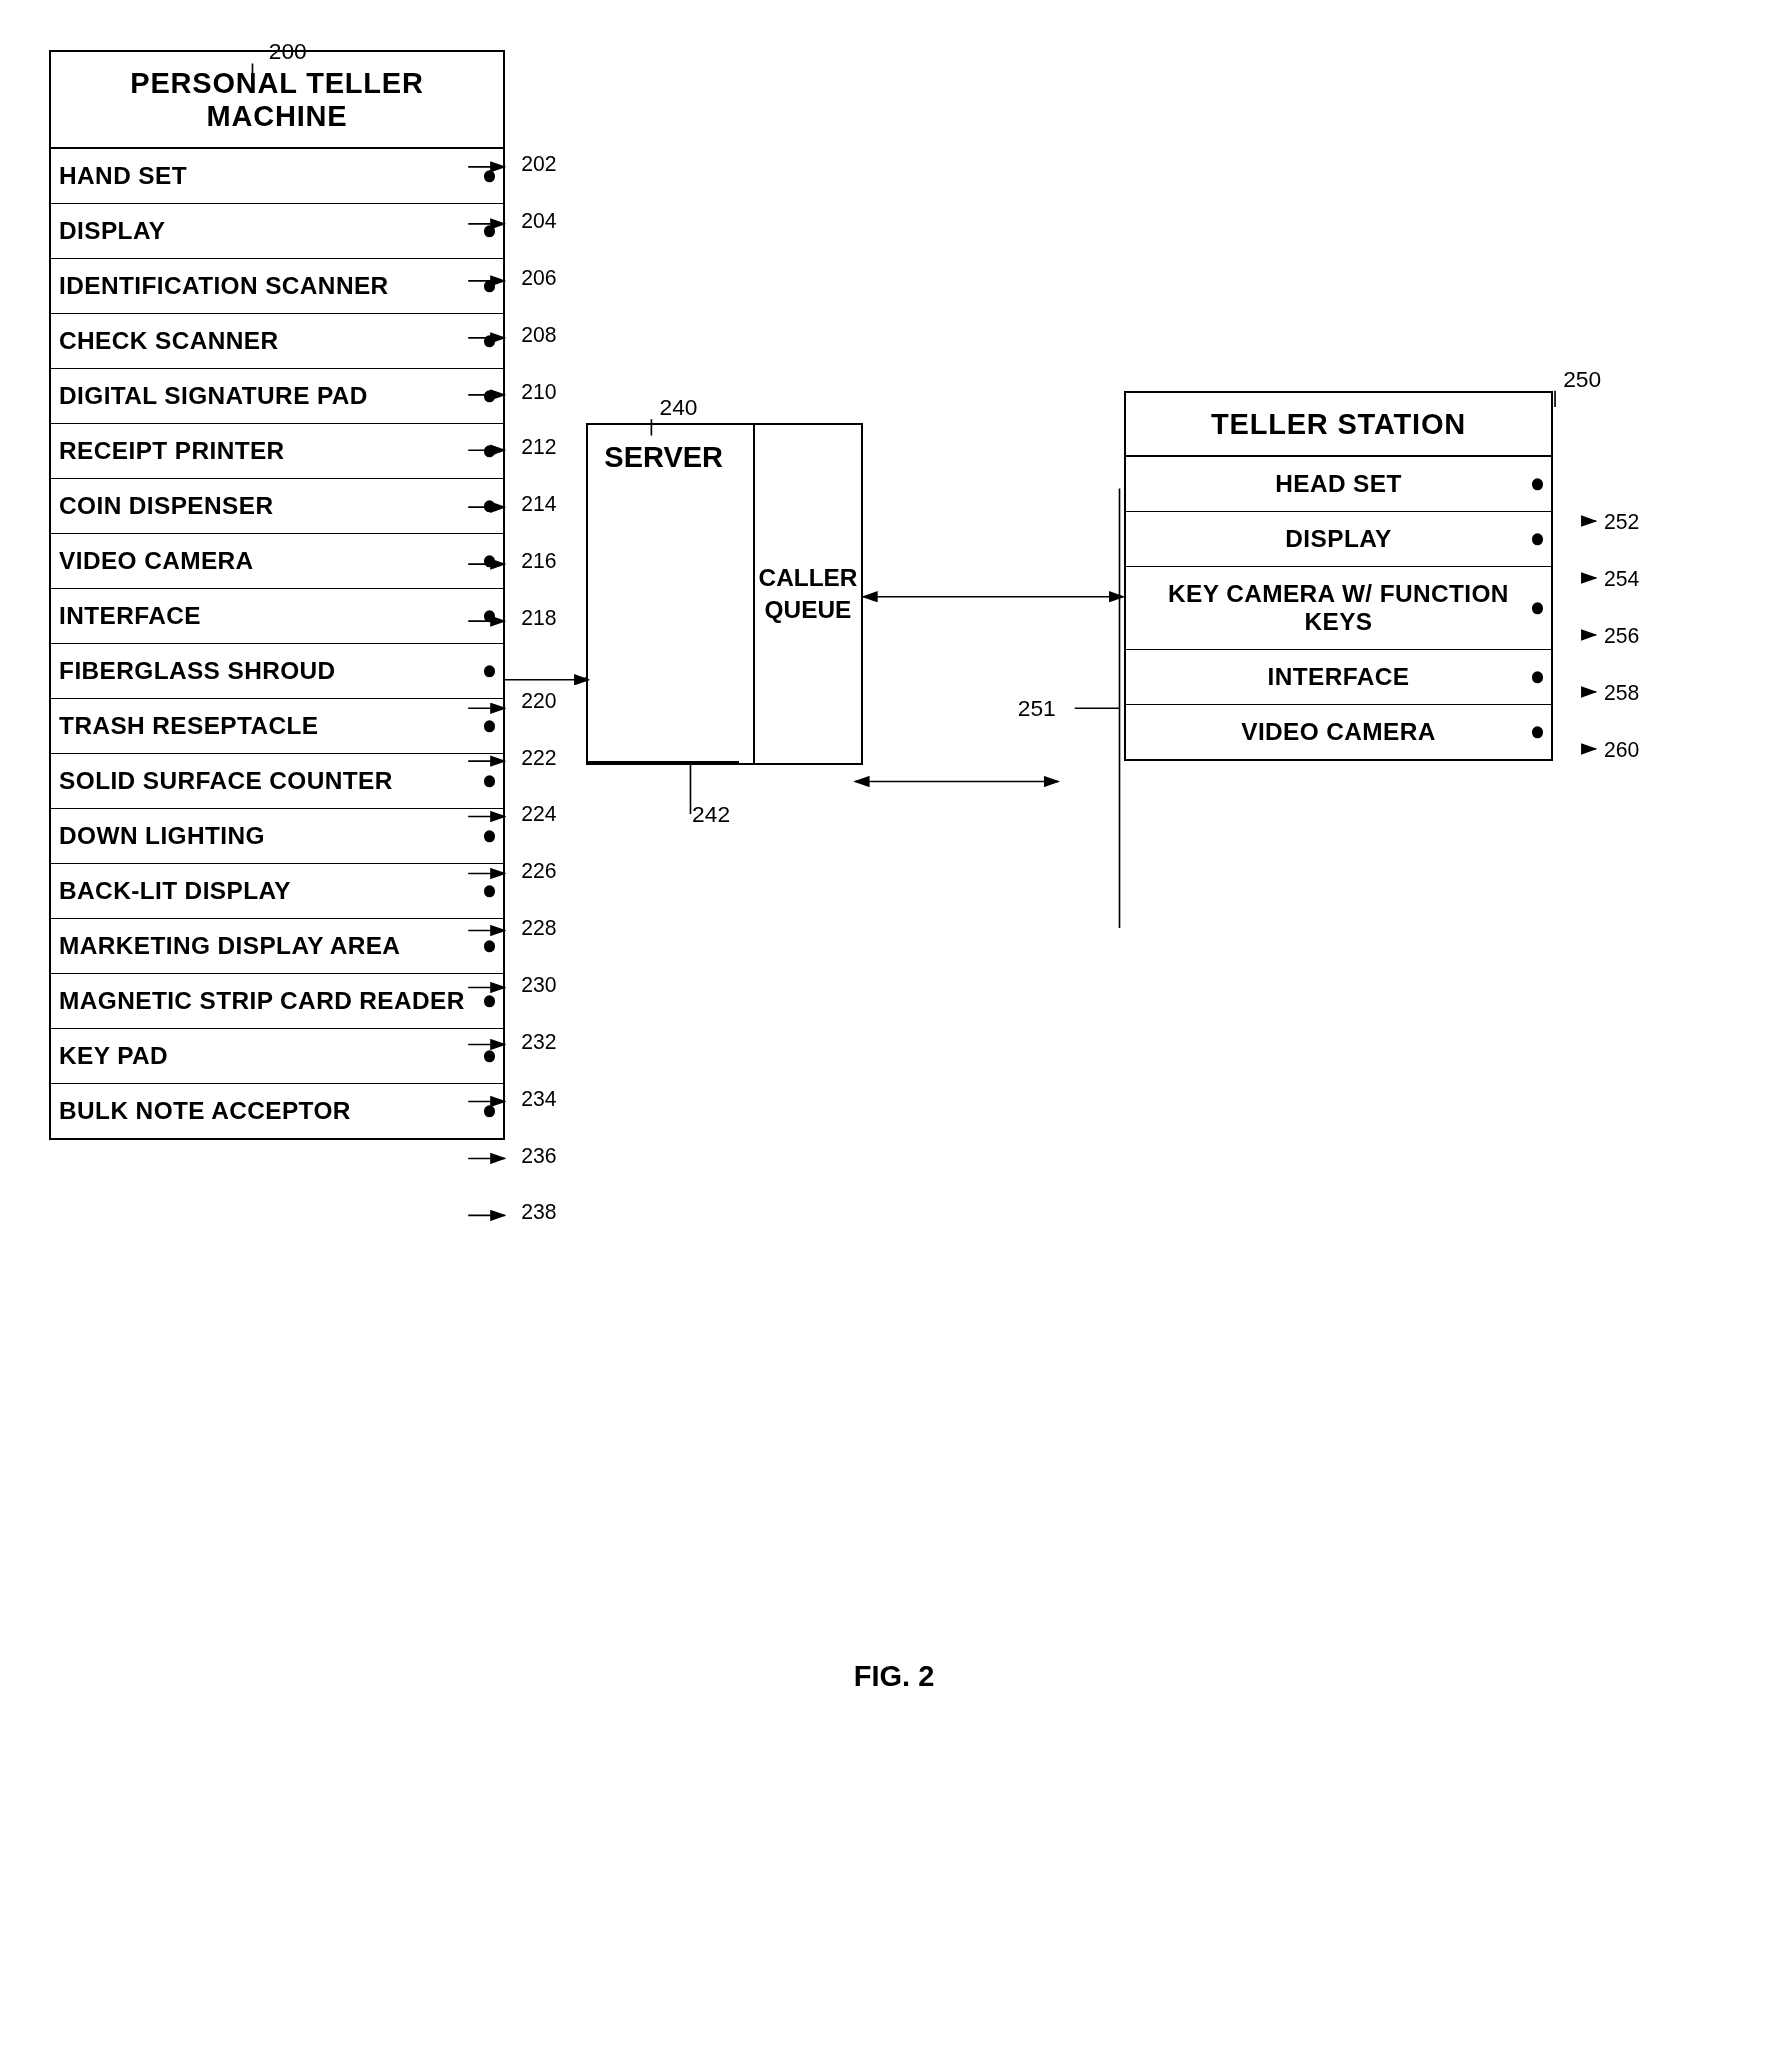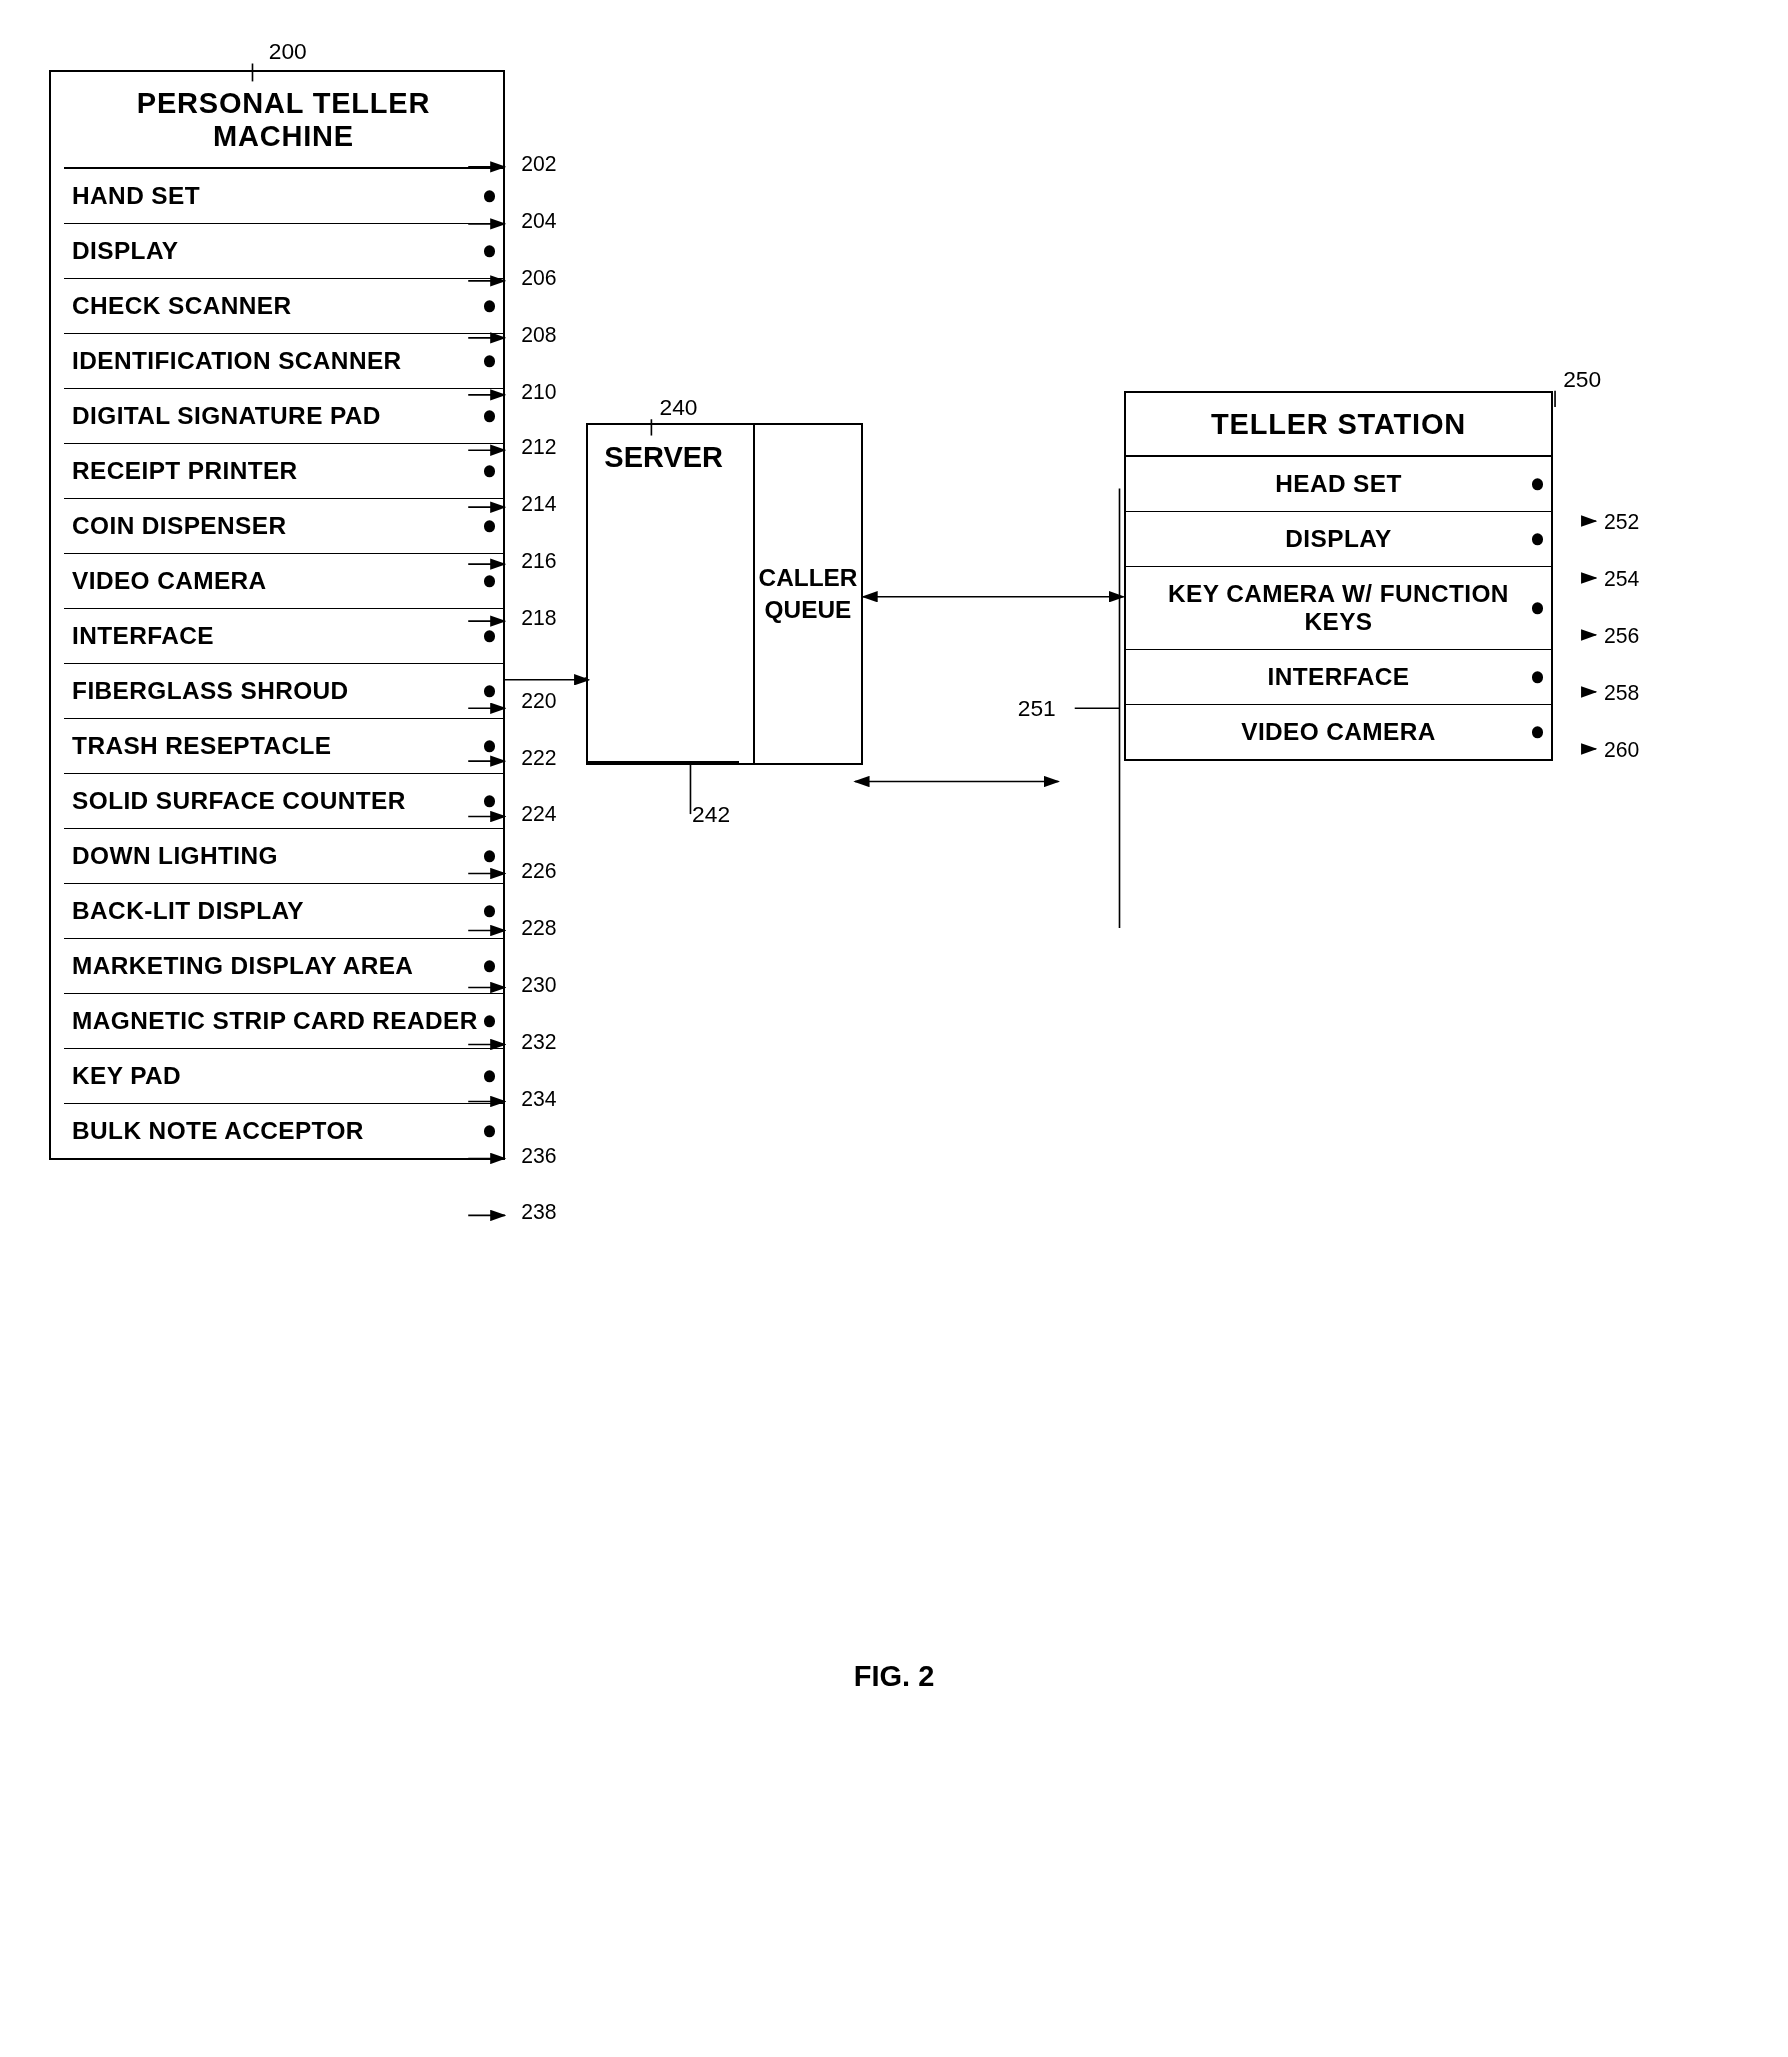--- a/index.html
+++ b/index.html
@@ -16,24 +16,23 @@
       position: relative;
       width: 1788px;
       height: 1791px;
       padding: 49px;
     }
 
     
     .ptm-box {
       position: absolute;
       left: 49px;
-      top: 70px;
+      top: 50px;
       width: 456px;
       border: 2.4px solid #000;
-      padding-left: 13px;
     }
 
     .ptm-title-row {
       border-bottom: 2.4px solid #000;
       padding: 14.7px 8.1px;
       text-align: center;
       font-size: 29px;
       font-weight: bold;
       letter-spacing: 0.8px;
     }
@@ -173,25 +172,25 @@
     <div class="ptm-title-row">PERSONAL TELLER MACHINE</div>
     <div class="ptm-row">
       <span>HAND SET</span>
       <span class="dot"></span>
     </div>
     <div class="ptm-row">
       <span>DISPLAY</span>
       <span class="dot"></span>
     </div>
     <div class="ptm-row">
+      <span>IDENTIFICATION SCANNER</span>
+      <span class="dot"></span>
+    </div>
+    <div class="ptm-row">
       <span>CHECK SCANNER</span>
-      <span class="dot"></span>
-    </div>
-    <div class="ptm-row">
-      <span>IDENTIFICATION SCANNER</span>
       <span class="dot"></span>
     </div>
     <div class="ptm-row">
       <span>DIGITAL SIGNATURE PAD</span>
       <span class="dot"></span>
     </div>
     <div class="ptm-row">
       <span>RECEIPT PRINTER</span>
       <span class="dot"></span>
     </div>

